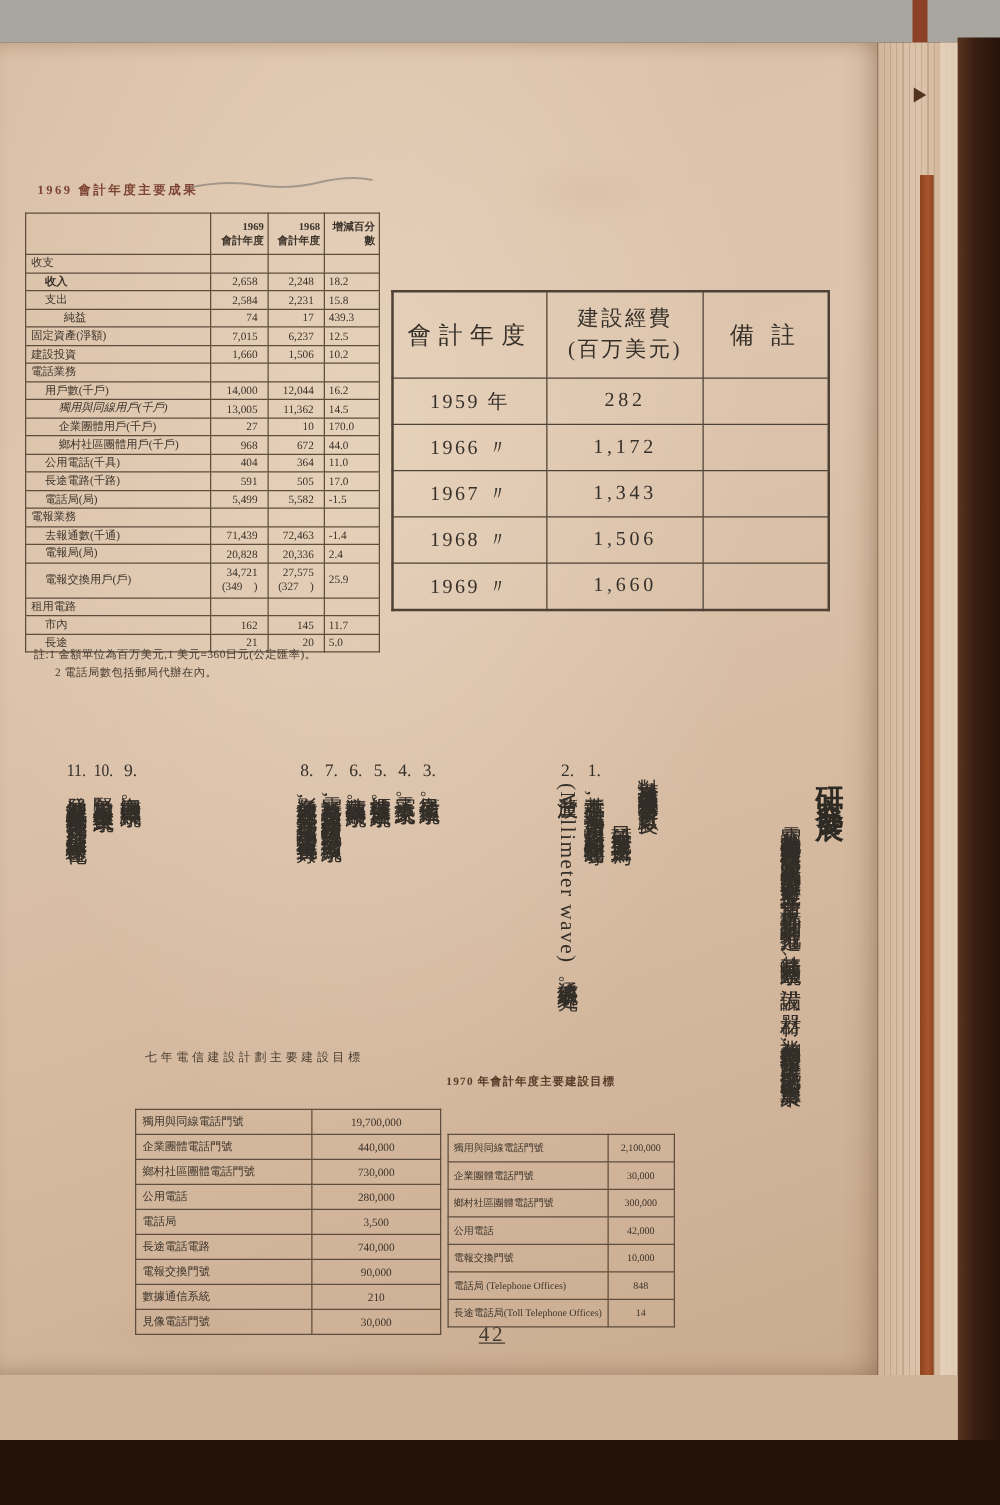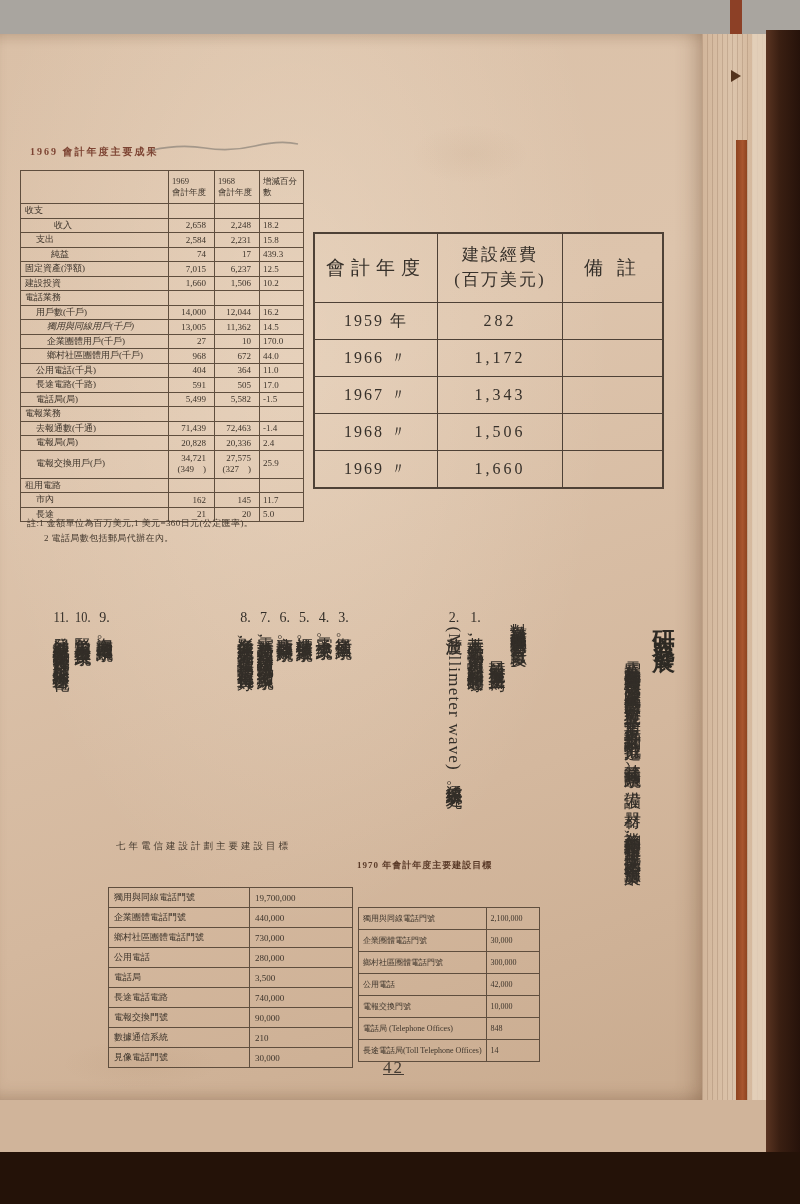--- a/index.html
+++ b/index.html
@@ -49,43 +49,43 @@
   .fnote{left:27px;top:516px;font-size:9px;color:#44392e;line-height:1.7;
     letter-spacing:0.4px;}
   .fnote .n2{padding-left:17px;}
   .pageno{left:383px;top:1058px;font-size:17px;letter-spacing:2px;color:#453c33;text-decoration:underline;}
 
   
   table{border-collapse:collapse;}
   .fiscal{left:20px;top:170px;font-size:9px;color:#3c332a;table-layout:fixed;}
   .fiscal th,.fiscal td{border:1px solid #5f4e3e;padding:0 3px;
     white-space:pre-line;overflow:hidden;}
-  .fiscal th{height:32px;font-weight:normal;font-size:8.5px;line-height:1.3;
-    text-align:left;margin-left:43px;}
+  .fiscal th{height:32px;font-weight:bold;font-size:8.5px;line-height:1.3;
+    text-align:right;margin-left:43px;}
   .fiscal td{height:13.5px;}
   .fiscal td.lbl{text-align:left;}
   .fiscal td.num{text-align:right;padding-right:8px;}
   .fiscal td.pct{}
   .fiscal td.tall{height:27px;line-height:1.25;}
 
   
   .budget{left:313px;top:232px;color:#36302a;border:2px solid #4e4136;}
   .budget th,.budget td{border:1.5px solid #4e4136;}
   .budget th{font-weight:normal;height:66px;white-space:pre-line;}
   .budget th.h-year{width:120px;font-size:19px;letter-spacing:6px;}
   .budget th.h-cost{width:122px;font-size:17px;letter-spacing:2px;line-height:1.45;}
   .budget th.h-note{width:88px;font-size:19px;letter-spacing:14px;padding-left:10px;}
   .budget td{height:34px;font-size:16px;text-align:center;}
   .budget td.year{letter-spacing:2px;}
   .budget td.amt{letter-spacing:3px;}
 
   
   .mini{font-size:9px;color:#3d342b;table-layout:fixed;margin-top:31px;}
   .mini td{border:1px solid #5f4e3e;padding:0 5px;overflow:hidden;white-space:nowrap;}
-  .mini td.val{text-align:left;}
+  .mini td.val{text-align:center;}
   .t7{left:108px;top:856px;}
   .t7 td{height:19px;}
   .t7 td.lab{width:130px;}
   .t7 td.val{width:92px;}
   .t70{left:358px;top:876px;font-size:8px;}
   .t70 td{height:21px;padding:0 4px;}
   .t70 td.lab{width:102px;}
   .t70 td.val{width:44px;}
   .t7-title{left:116px;top:840px;font-size:9.5px;letter-spacing:3px;color:#473c30;}
   .t70-title{left:357px;top:859px;font-size:9px;letter-spacing:1px;
@@ -145,21 +145,21 @@
     </tr>
   </thead>
   <tbody>
       <tr>
         <td class="lbl" style="padding-left: 4px;">收支</td>
         <td class="num"></td>
         <td class="num"></td>
         <td class="pct"></td>
       </tr>
       <tr>
-        <td class="lbl" style="padding-left: 33px;">收入</td>
+        <td class="lbl" style="padding-left: 15px; font-weight: bold;">收入</td>
         <td class="num">2,658</td>
         <td class="num">2,248</td>
         <td class="pct">18.2</td>
       </tr>
       <tr>
         <td class="lbl" style="padding-left: 15px;">支出</td>
         <td class="num">2,584</td>
         <td class="num">2,231</td>
         <td class="pct">15.8</td>
       </tr>

